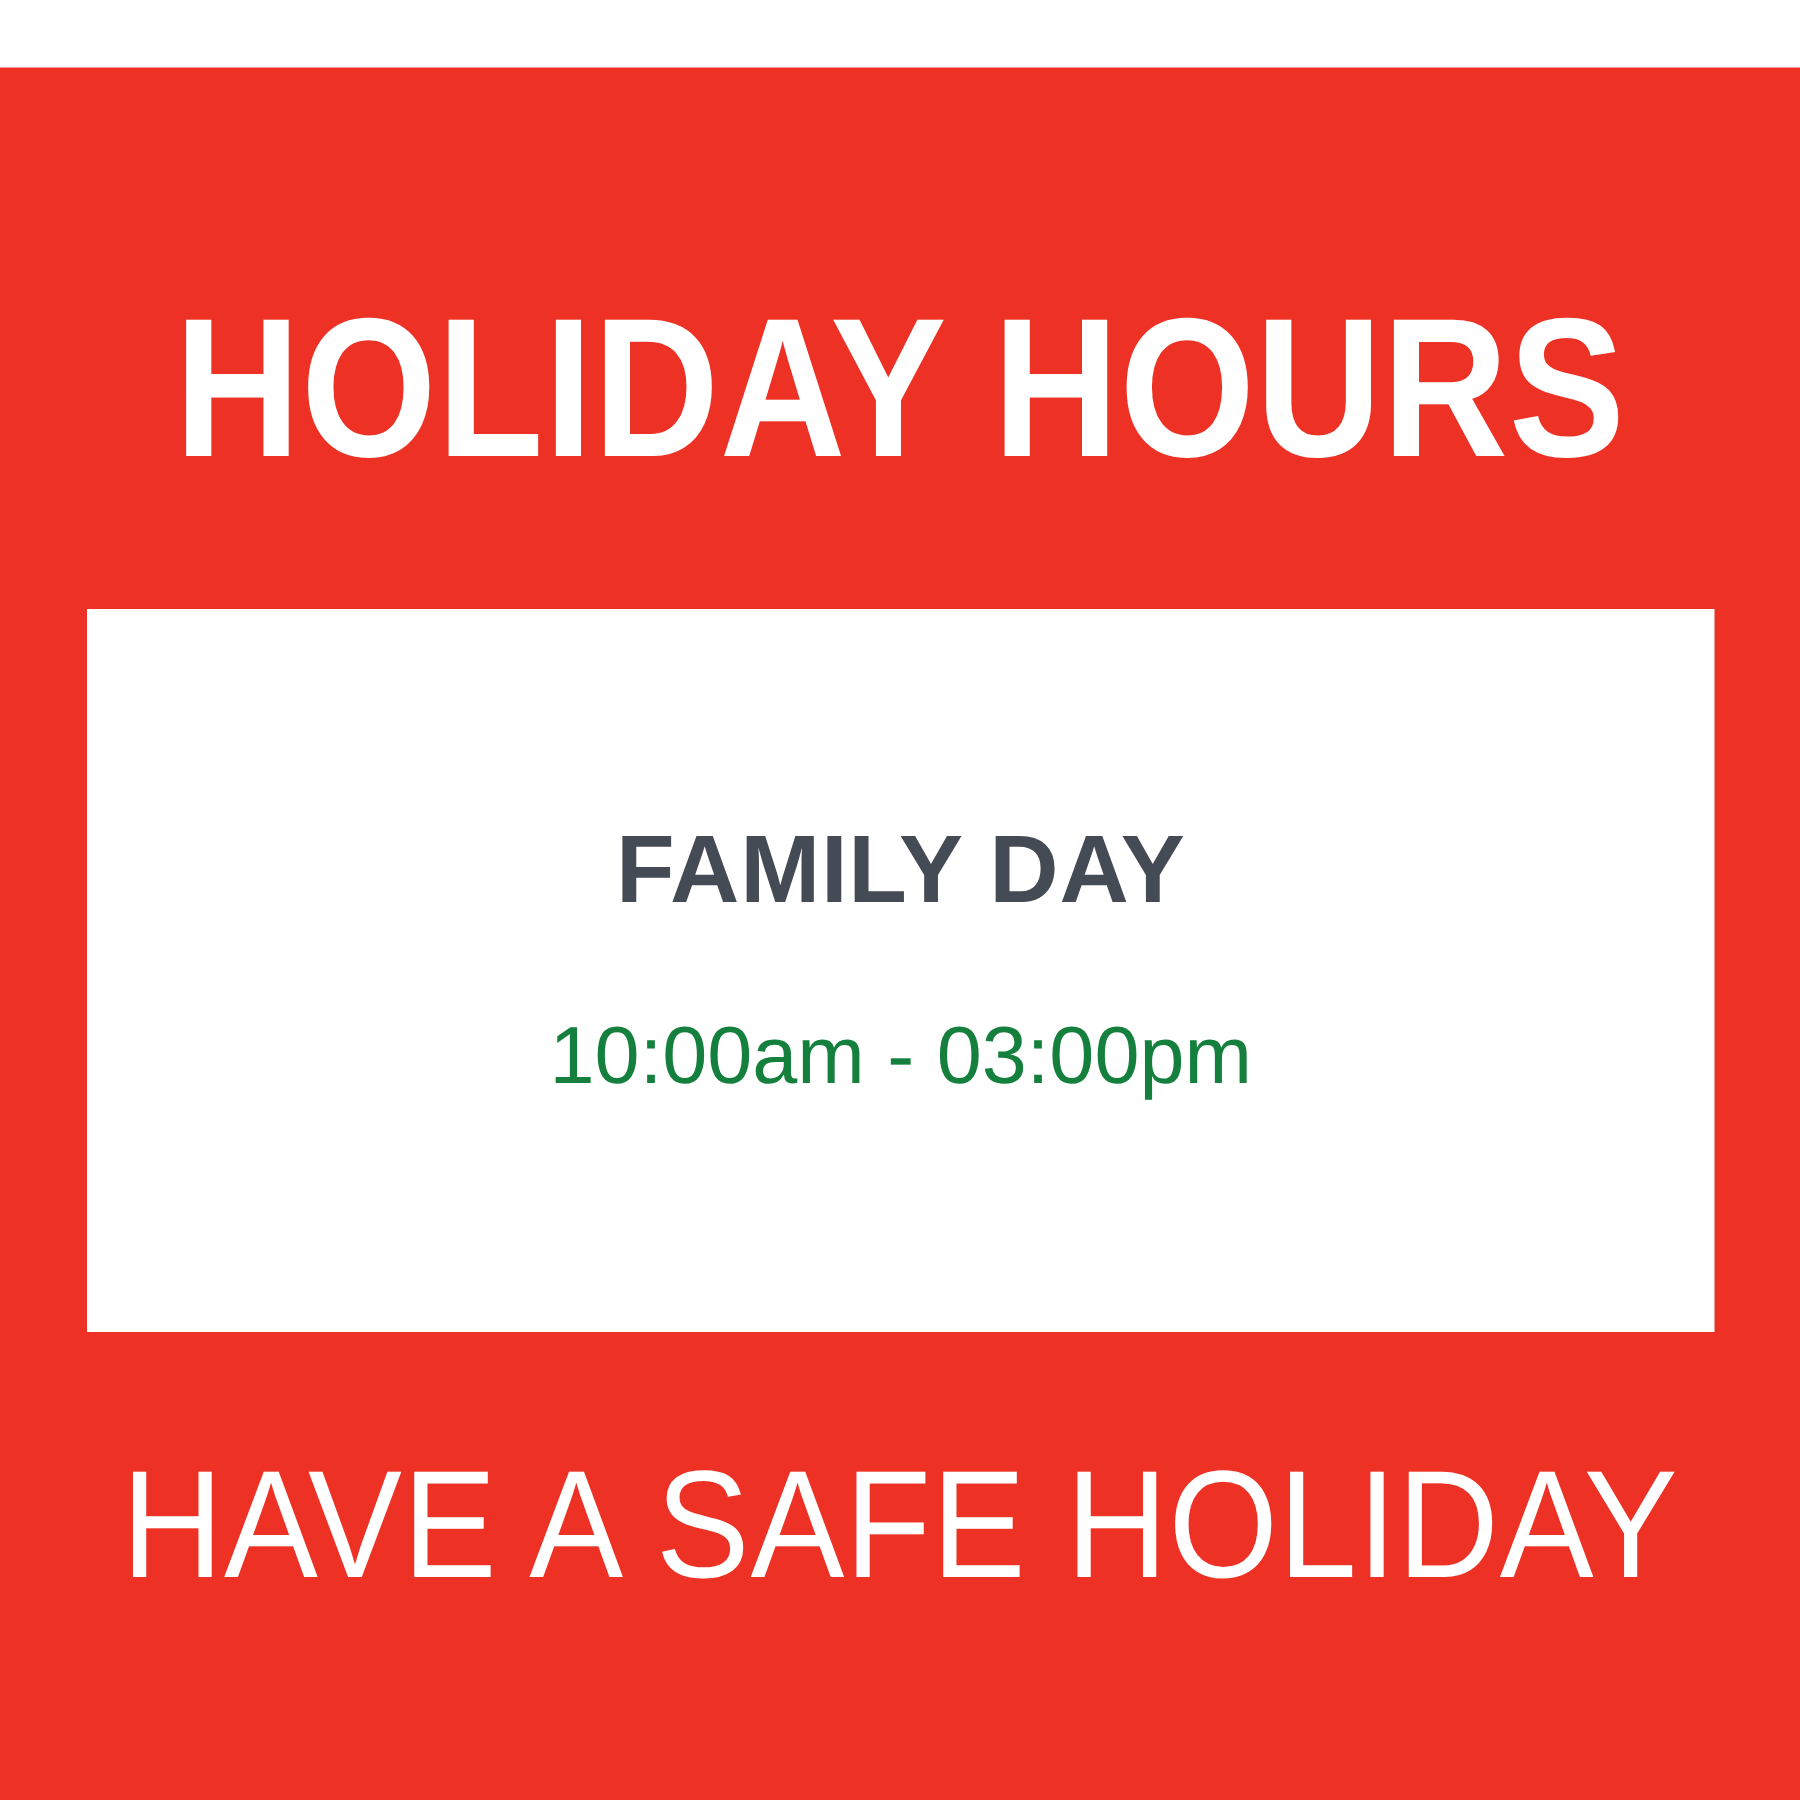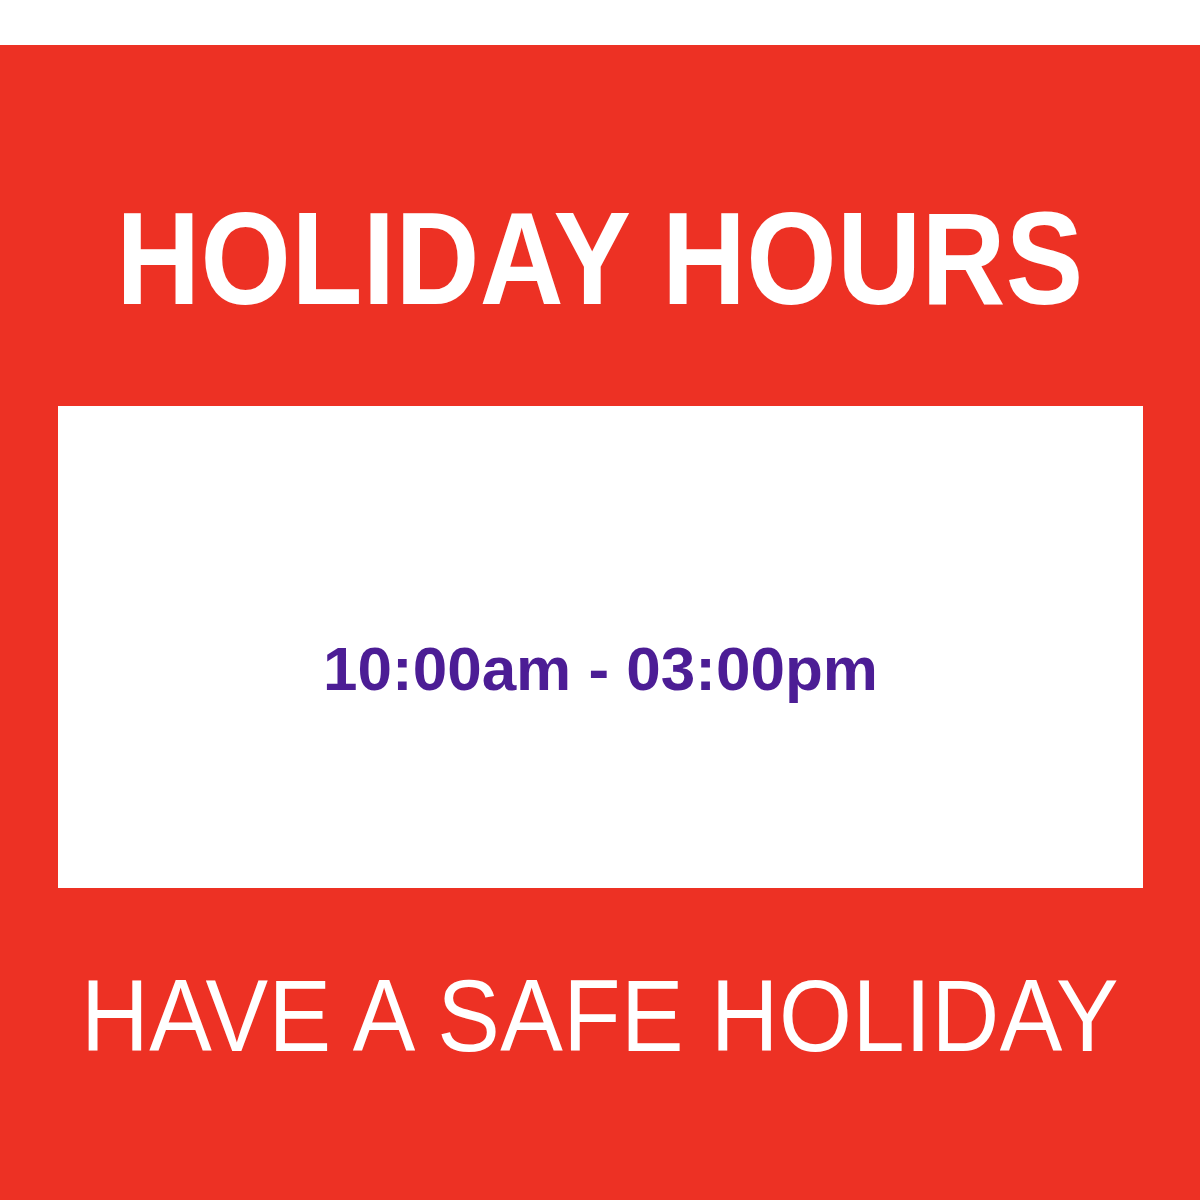--- a/index.html
+++ b/index.html
@@ -69,24 +69,24 @@
   .event-date {
     color: #454B54;
     font-family: "Liberation Sans Narrow", "Liberation Sans", sans-serif;
     font-weight: 400;
     font-size: 62px;
     line-height: 72px;
     margin-top: 2px;
     white-space: nowrap;
   }
   .event-hours {
-    color: #4c1d95;
+    color: #15803d;
     font-family: "Liberation Sans Narrow", "Liberation Sans", sans-serif;
-    font-weight: 700;
-    font-size: 62px;
+    font-weight: 400;
+    font-size: 54px;
     line-height: 80px;
     margin-top: 50px;
     white-space: nowrap;
   }
   #footer {
     position: absolute;
     top: 916px;
     left: 0;
     width: 1200px;
     text-align: center;
@@ -103,19 +103,20 @@
 </style>
 </head>
 <body>
 
 <div id="poster">
 
   <div id="headline">HOLIDAY HOURS</div>
 
   <div id="card">
     <div id="card-inner">
+      <div class="event-name">FAMILY DAY</div>
       <div class="event-hours">10:00am - 03:00pm</div>
     </div>
   </div>
 
   <div id="footer">HAVE A SAFE HOLIDAY</div>
 
 </div>
 
 </body></html>

